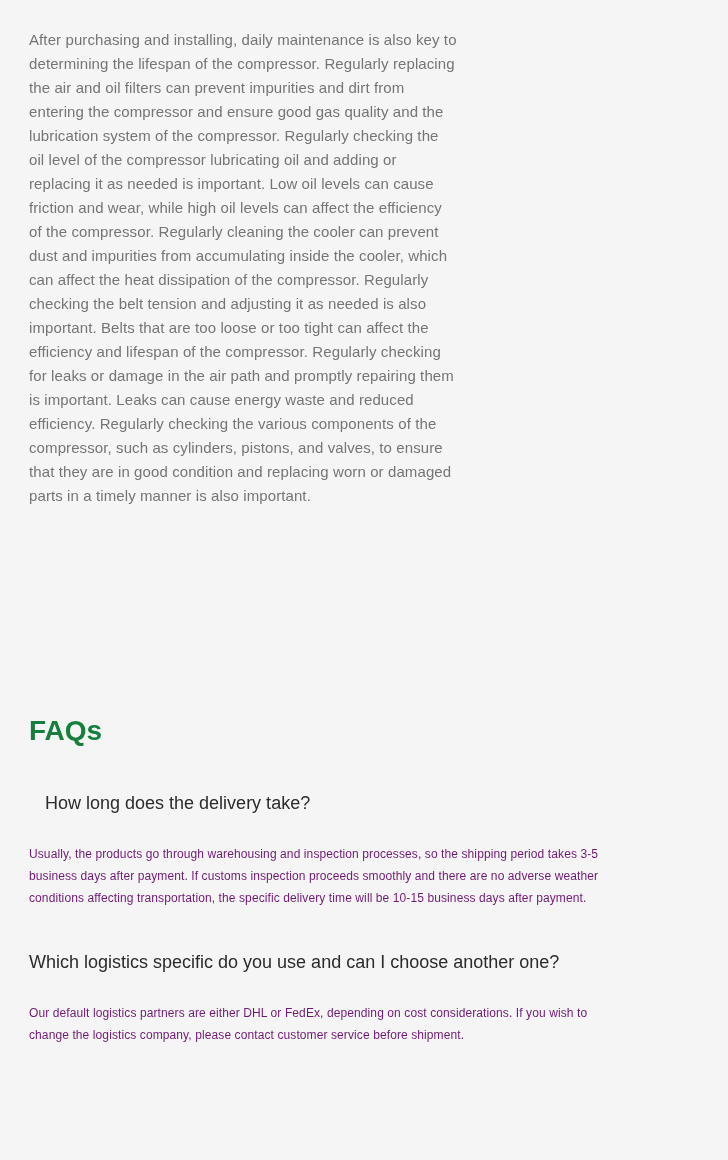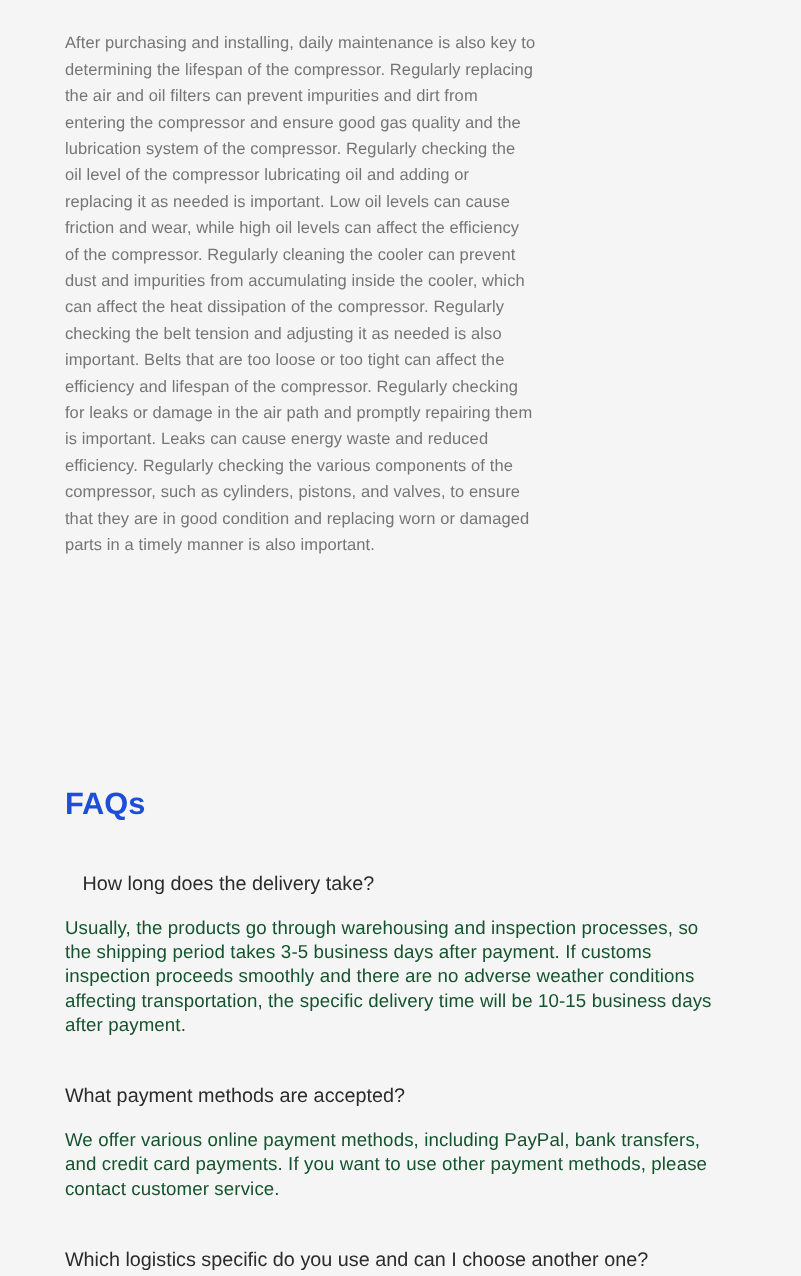--- a/index.html
+++ b/index.html
@@ -6,77 +6,73 @@
   html, body {
     width: 728px;
     height: 1160px;
     overflow: hidden;
     background: #f5f5f5;
     font-family: "Liberation Sans", sans-serif;
   }
   .page {
     width: 708px;
     height: 1160px;
-    padding: 28px 47px 0 59px;
+    padding: 28px 47px 0 29px;
   }
   .maintenance-para {
     max-width: 428px;
     font-size: 15px;
     line-height: 24px;
     color: #757575;
     letter-spacing: 0.1px;
   }
   .faqs-title {
     margin-top: 206px;
     font-size: 28px;
     line-height: 34px;
     font-weight: 700;
-    color: #1d4ed8;
+    color: #15803d;
   }
   .faq-item .faq-question {
     margin-top: 40px;
     max-width: 560px;
     font-size: 18px;
     line-height: 27px;
     font-weight: 400;
     color: #2b2b2b;
   }
   .faq-item:first-of-type .faq-question {
     margin-top: 42px;
     margin-left: 16px;
   }
   .faq-item .faq-answer {
-    margin-top: 16px;
+    margin-top: 26px;
     max-width: 595px;
-    font-size: 17px;
+    font-size: 12px;
     line-height: 22px;
-    color: #14532d;
+    color: #701a75;
     letter-spacing: 0.1px;
   }
 </style>
 </head>
 <body>
 
 <div class="page">
 
   <p class="maintenance-para">After purchasing and installing, daily maintenance is also key to determining the lifespan of the compressor. Regularly replacing the air and oil filters can prevent impurities and dirt from entering the compressor and ensure good gas quality and the lubrication system of the compressor. Regularly checking the oil level of the compressor lubricating oil and adding or replacing it as needed is important. Low oil levels can cause friction and wear, while high oil levels can affect the efficiency of the compressor. Regularly cleaning the cooler can prevent dust and impurities from accumulating inside the cooler, which can affect the heat dissipation of the compressor. Regularly checking the belt tension and adjusting it as needed is also important. Belts that are too loose or too tight can affect the efficiency and lifespan of the compressor. Regularly checking for leaks or damage in the air path and promptly repairing them is important. Leaks can cause energy waste and reduced efficiency. Regularly checking the various components of the compressor, such as cylinders, pistons, and valves, to ensure that they are in good condition and replacing worn or damaged parts in a timely manner is also important.</p>
 
   <section class="faqs">
 
     <h2 class="faqs-title">FAQs</h2>
 
     <div class="faq-item">
       <h3 class="faq-question">How long does the delivery take?</h3>
       <p class="faq-answer">Usually, the products go through warehousing and inspection processes, so the shipping period takes 3-5 business days after payment. If customs inspection proceeds smoothly and there are no adverse weather conditions affecting transportation, the specific delivery time will be 10-15 business days after payment.</p>
     </div>
 
-    <div class="faq-item">
-      <h3 class="faq-question">What payment methods are accepted?</h3>
-      <p class="faq-answer">We offer various online payment methods, including PayPal, bank transfers, and credit card payments. If you want to use other payment methods, please contact customer service.</p>
-    </div>
 
     <div class="faq-item">
       <h3 class="faq-question">Which logistics specific do you use and can I choose another one?</h3>
       <p class="faq-answer">Our default logistics partners are either DHL or FedEx, depending on cost considerations. If you wish to change the logistics company, please contact customer service before shipment.</p>
     </div>
 
   </section>
 </div>
 
 </body></html>

